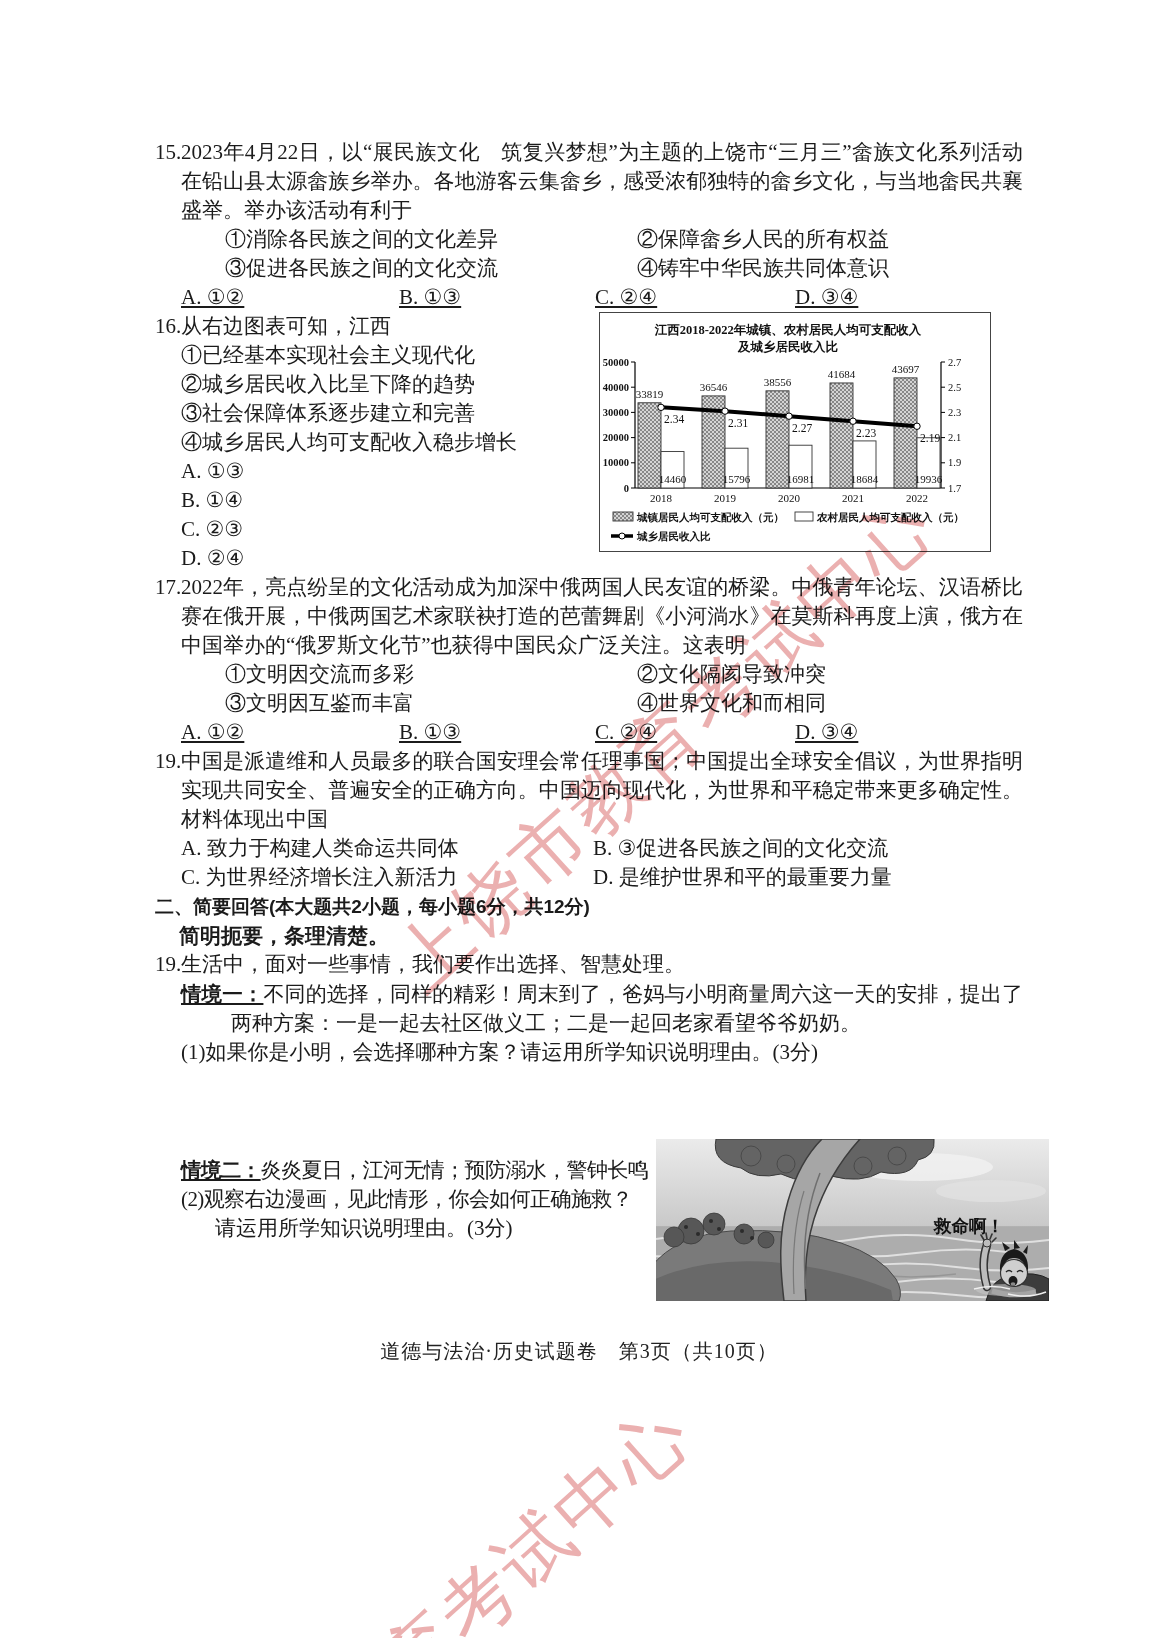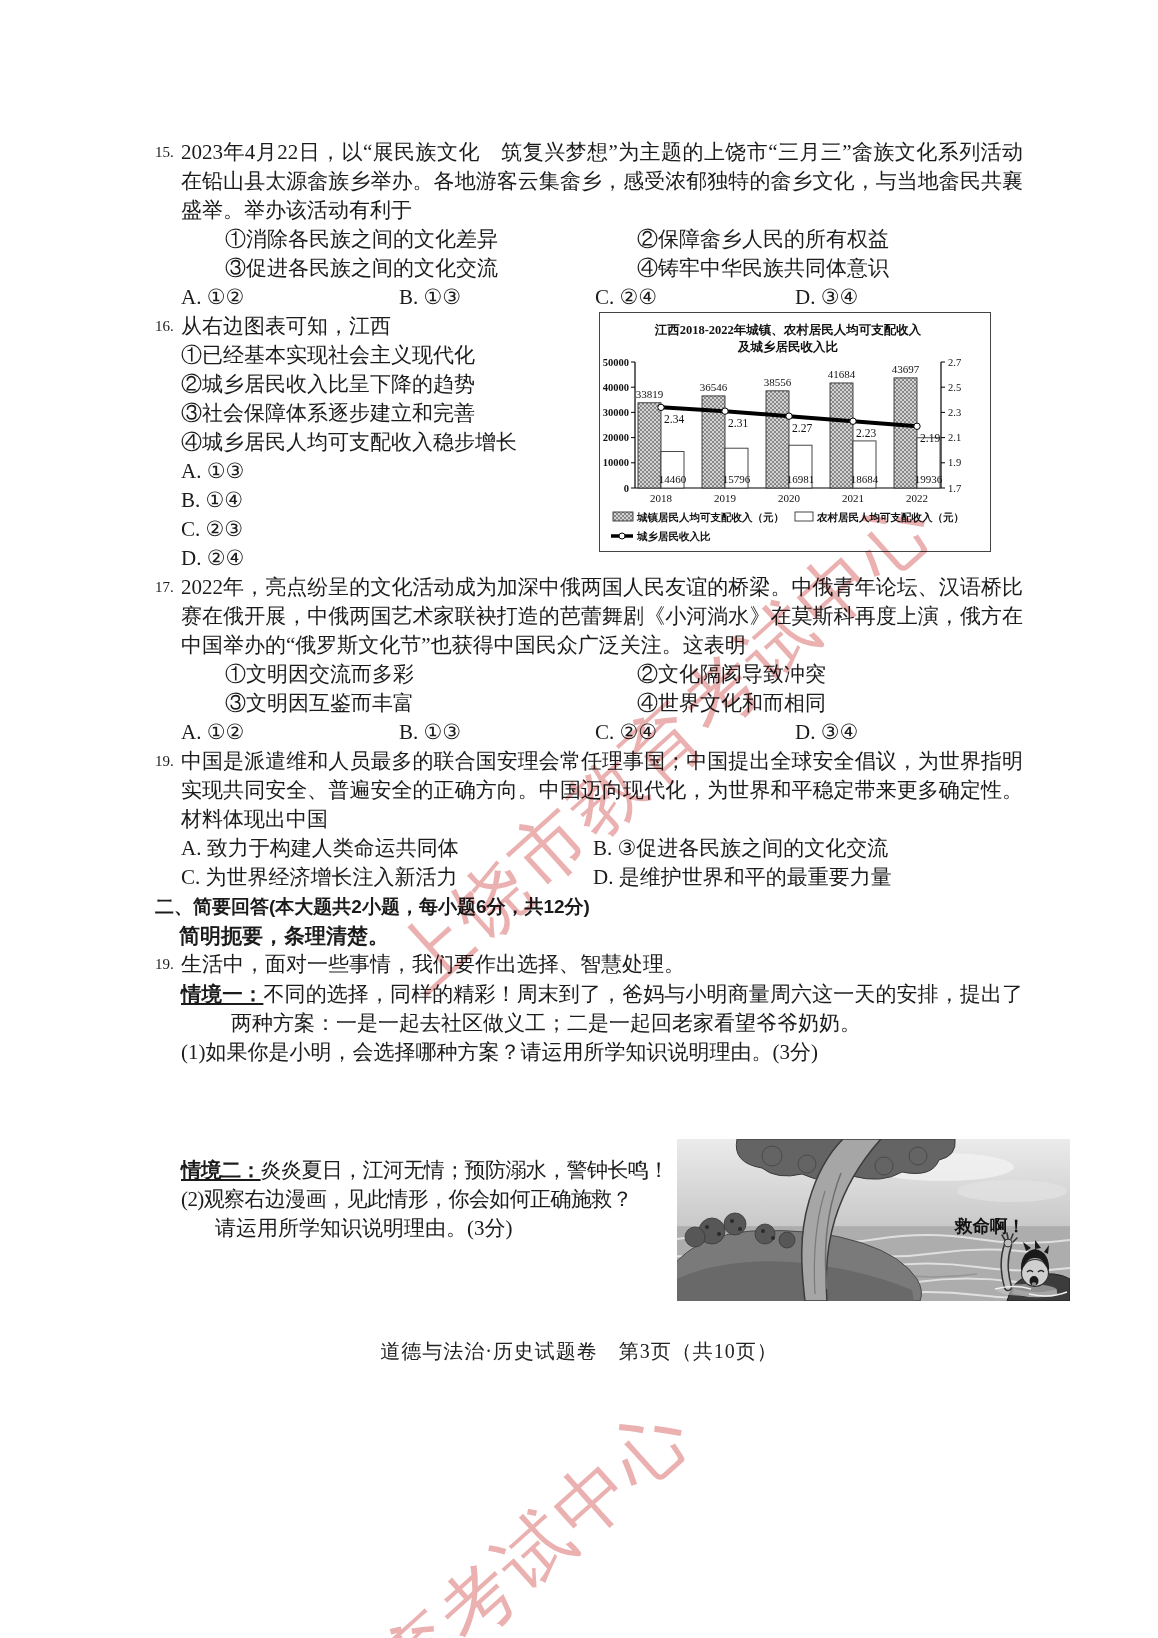--- a/index.html
+++ b/index.html
@@ -6,41 +6,41 @@
   html,body { margin:0; padding:0; background:#e9e9e9; }
   .page {
     position:relative; width:1158px; height:1638px; margin:0 auto;
     background:#ffffff; overflow:hidden;
     font-family:"Liberation Serif","DejaVu Serif",serif; color:#1b1b1b;
   }
   .content { position:absolute; left:155px; top:138px; width:868px; }
   p { margin:0; font-size:21px; line-height:29px; }
   .q-text { text-align:justify; }
   .question { display:flex; }
-  .q-num { width:26px; flex:none; font-size:15px; line-height:29px; }
+  .q-num { width:26px; flex:none; font-size:21px; line-height:29px; }
   .q-body { flex:1; min-width:0; }
   .opts2 { display:grid; grid-template-columns:412px 1fr;margin-left:44px; }
-  .ans4  { display:grid; grid-template-columns:218px 196px 200px 1fr; }
+  .ans4  { display:grid; grid-template-columns:218px 196px 200px 1fr;text-decoration:underline; }
   .ans2  { display:grid; grid-template-columns:412px 1fr; }
   .opt,.ans { display:block; font-size:21px; line-height:29px; }
   .q16-row { display:flex; }
   .q16-left { flex:1; min-width:0; }
   .chart-box { width:392px; flex:none; margin-right:32px; margin-left:24px; }
   #chart-svg { display:block; background:#fff; }
   #chart-svg text { font-family:"Liberation Serif","DejaVu Serif",serif; fill:#111; }
   .heiti { font-family:"Liberation Sans","DejaVu Sans",sans-serif; font-weight:700; }
   .sec-title { font-size:19px; }
   .sec-sub { padding-left:24px; font-size:21px; }
   .blabel { font-family:"Liberation Sans","DejaVu Sans",sans-serif; font-weight:700; font-size:20.5px;text-decoration:underline; }
   .hang { padding-left:50px; text-indent:-50px; text-align:justify; }
   .indent34 { padding-left:34px; }
   .nowrap { white-space:nowrap; letter-spacing:-0.6px; }
   .scene2-row { display:flex; justify-content:space-between; margin-top:88px; }
   .scene2-left { width:475px; flex:none; }
-  .cartoon { width:393px; flex:none; margin-top:-16px;margin-left:21px; }
+  .cartoon { width:393px; flex:none; margin-top:-16px; }
   .cartoon svg { display:block; }
   .footer { position:absolute; top:1338px; left:0; width:100%; text-align:center;
             font-size:20px; letter-spacing:1px; color:#222; }
   .wm {
     position:absolute; white-space:nowrap; pointer-events:none; z-index:6;
     font-size:74px; letter-spacing:3px; color:rgba(216,97,97,0.5);
     transform:translate(-50%,-50%) rotate(-42deg);
     font-family:"Liberation Serif","DejaVu Serif",serif;
     mix-blend-mode:multiply;
   }

